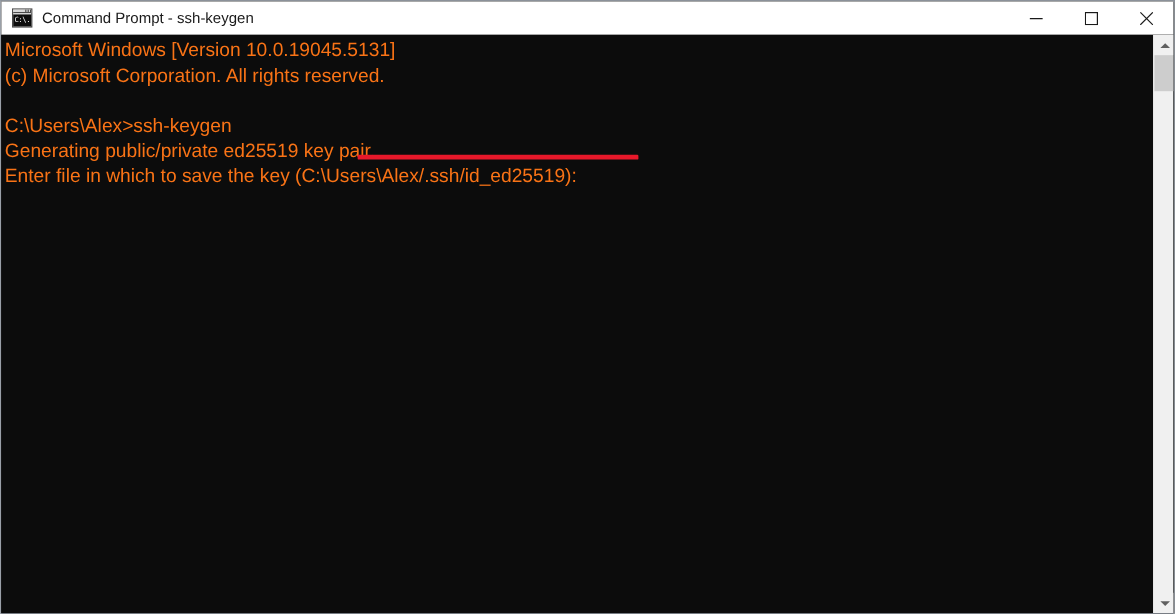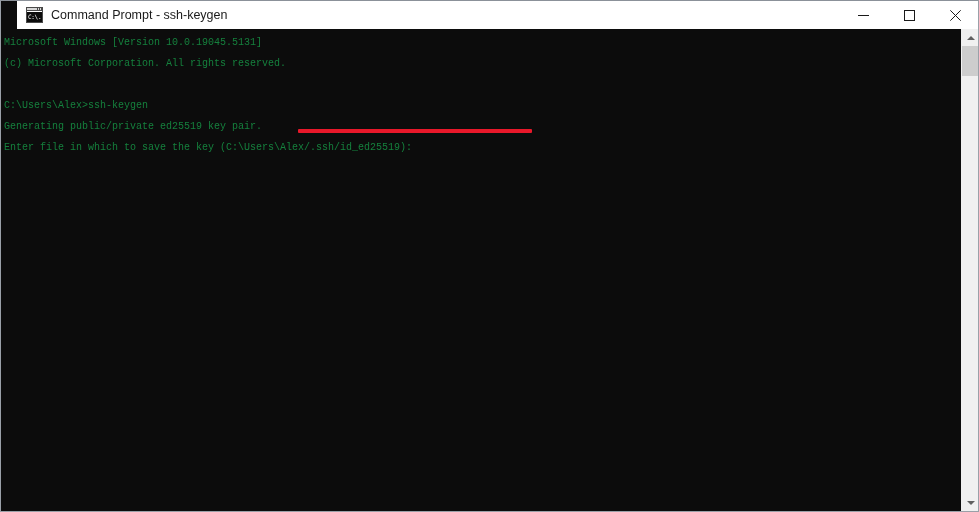--- a/index.html
+++ b/index.html
@@ -24,21 +24,21 @@
     border-right: 1px solid #9aa0a8;
     border-bottom: 1px solid #9aa0a8;
     border-top: 1px solid #8b9199;
     overflow: hidden;
   }
 
   
   .titlebar {
     position: absolute;
     top: 0;
-    left: 16px;
+    left: 0;
     right: 0;
     height: 28px;
     background: #ffffff;
     display: flex;
     align-items: center;
     user-select: none;
   }
   .title-left {
     display: flex;
     align-items: center;
@@ -135,23 +135,23 @@
     right: 0;
     bottom: 0;
     background: #0c0c0c;
     overflow: hidden;
   }
   .console-text {
     position: absolute;
     top: 3px;
     left: 3px;
     margin: 0;
-    color: #15803d;
-    font-family: Liberation Mono, monospace;
-    font-size: 10px;
+    color: #f97316;
+    font-family: Liberation Sans, sans-serif;
+    font-size: 16px;
     line-height: 21px;
     white-space: pre;
     letter-spacing: 0px;
   }
 
   .annotation-underline {
     position: absolute;
     background: #e8182a;
     border-radius: 1px;
   }

